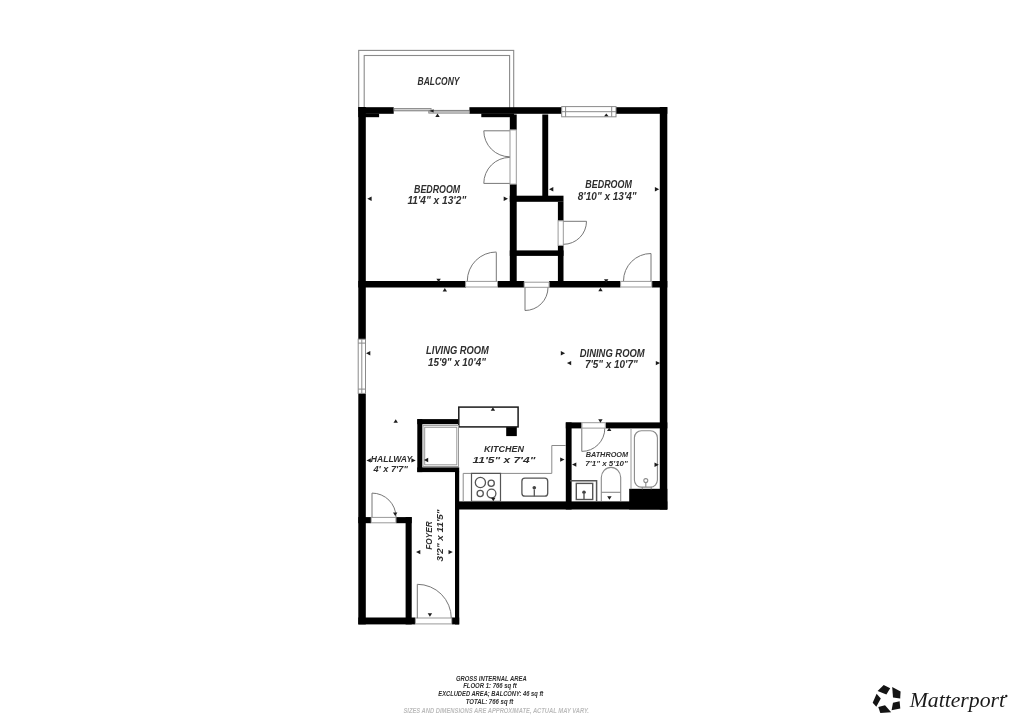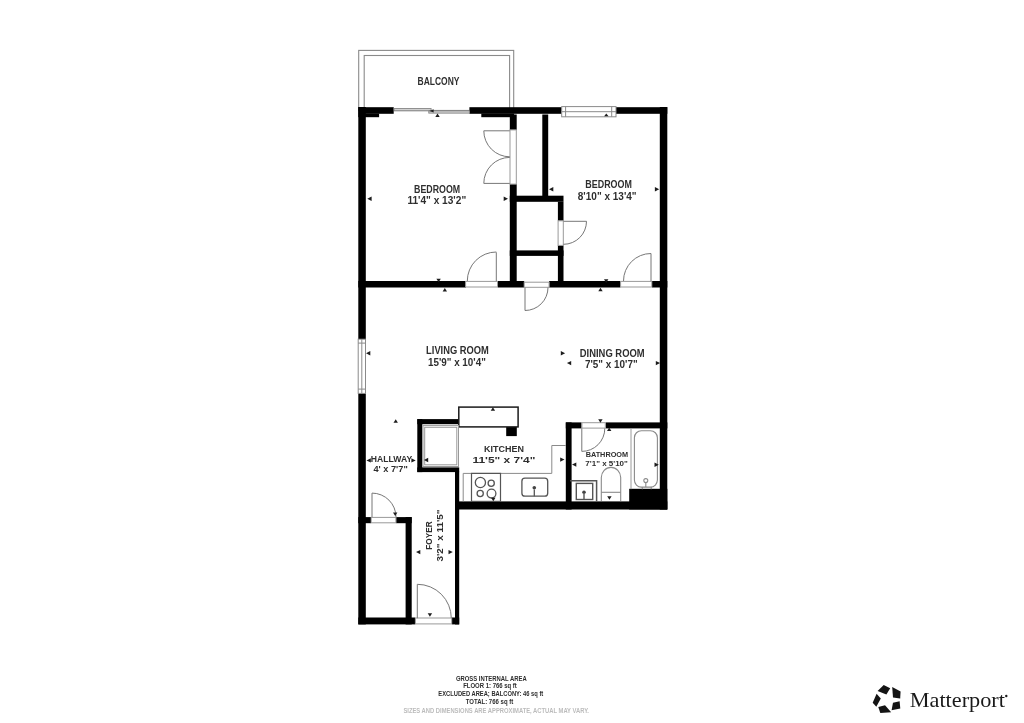--- a/index.html
+++ b/index.html
@@ -1,16 +1,16 @@
 <!DOCTYPE html>
 <html><head>
 <meta charset="utf-8">
 <style>
 html,body{margin:0;padding:0;background:#fff;}
-.page{position:relative;width:1024px;height:723px;background:#fff;overflow:hidden;}
+.page{position:relative;width:1024px;height:723px;background:#fff;overflow:hidden;font-style:italic;}
 text{font-family:"Liberation Sans",sans-serif;}
 .rm{font-weight:bold;fill:#2e2e2e;}
 </style>
 </head>
 <body>
 <div class="page">
 <svg width="1024" height="723" viewBox="0 0 1024 723">
 
 <rect x="0" y="0" width="1024" height="723" fill="#ffffff"></rect>
 

